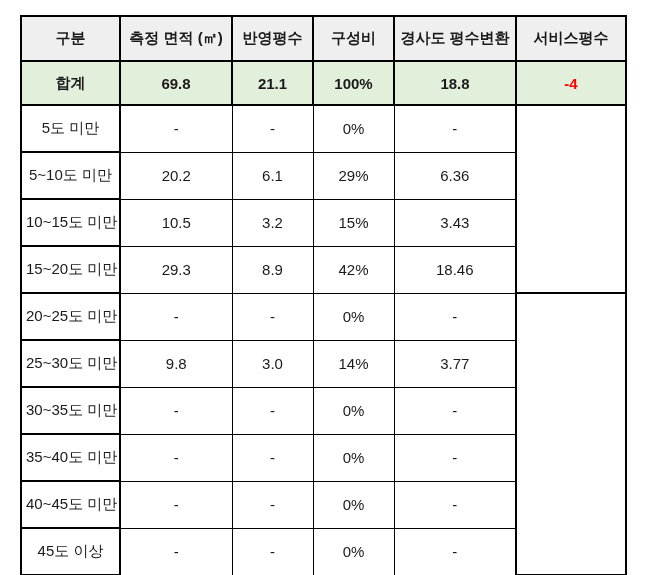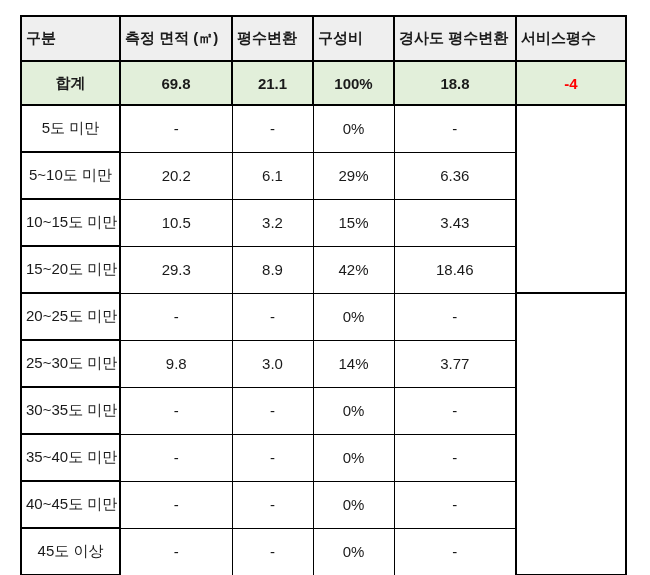--- a/index.html
+++ b/index.html
@@ -27,21 +27,21 @@
     padding: 0 12px;
     overflow: hidden;
     white-space: nowrap;
     box-sizing: border-box;
   }
   .thick { border-width: 2px; }
   tr.header-row th {
     height: 45px;
     background: #efefef;
     font-weight: 700;
-    text-align: left;
+    text-align: center;
     padding: 0 4px;
   }
   tr.total-row td {
     height: 44px;
     background: #e2efda;
     font-weight: 700;
   }
   tr.data-row td { height: 47px; background: #ffffff; }
   td.cat {
     background: #ffff66;
@@ -73,21 +73,21 @@
       <col style="width:81px">
       <col style="width:81px">
       <col style="width:122px">
       <col style="width:110px">
     </colgroup>
 
     <tbody>
         <tr class="header-row">
       <th class="thick">구분</th>
       <th class="thick">측정 면적 (㎡)</th>
-      <th class="thick">평수변환</th>
+      <th class="thick">반영평수</th>
       <th class="thick">구성비</th>
       <th class="thick">경사도 평수변환</th>
       <th class="thick">서비스평수</th>
     </tr>
 
     <tr class="total-row">
       <td class="thick center">합계</td>
       <td class="thick num">69.8</td>
       <td class="thick num">21.1</td>
       <td class="thick num">100%</td>

